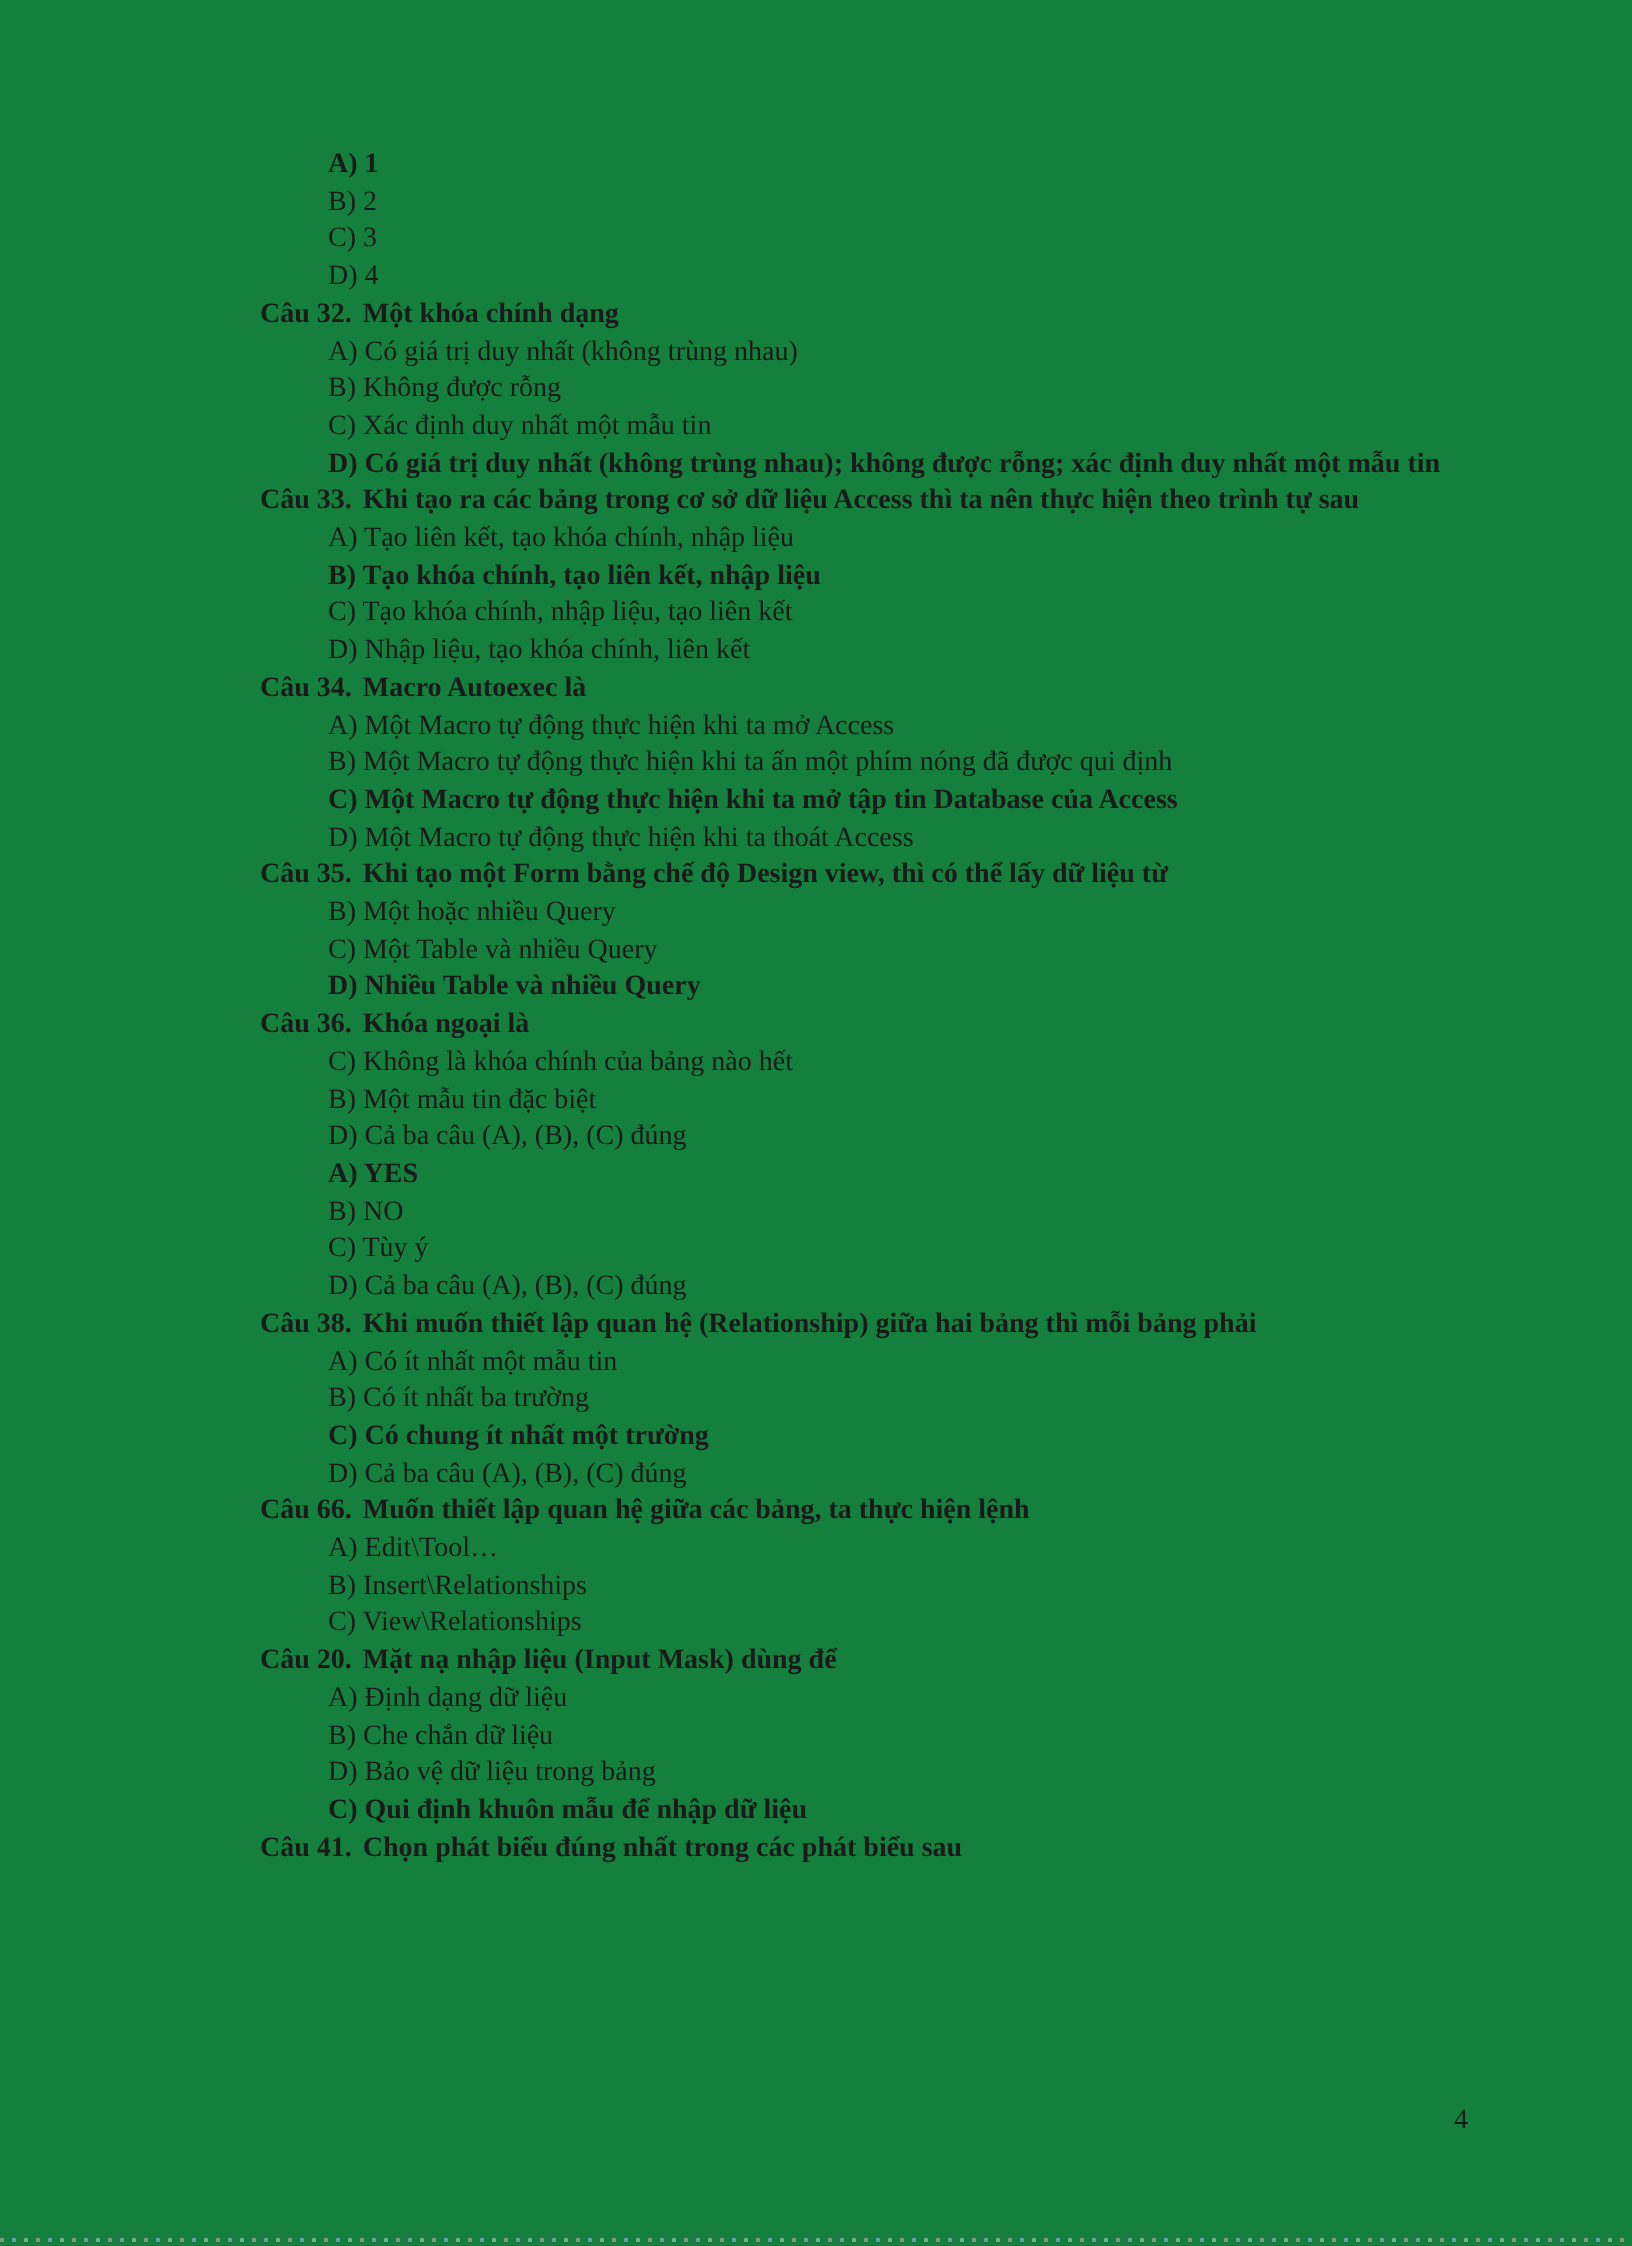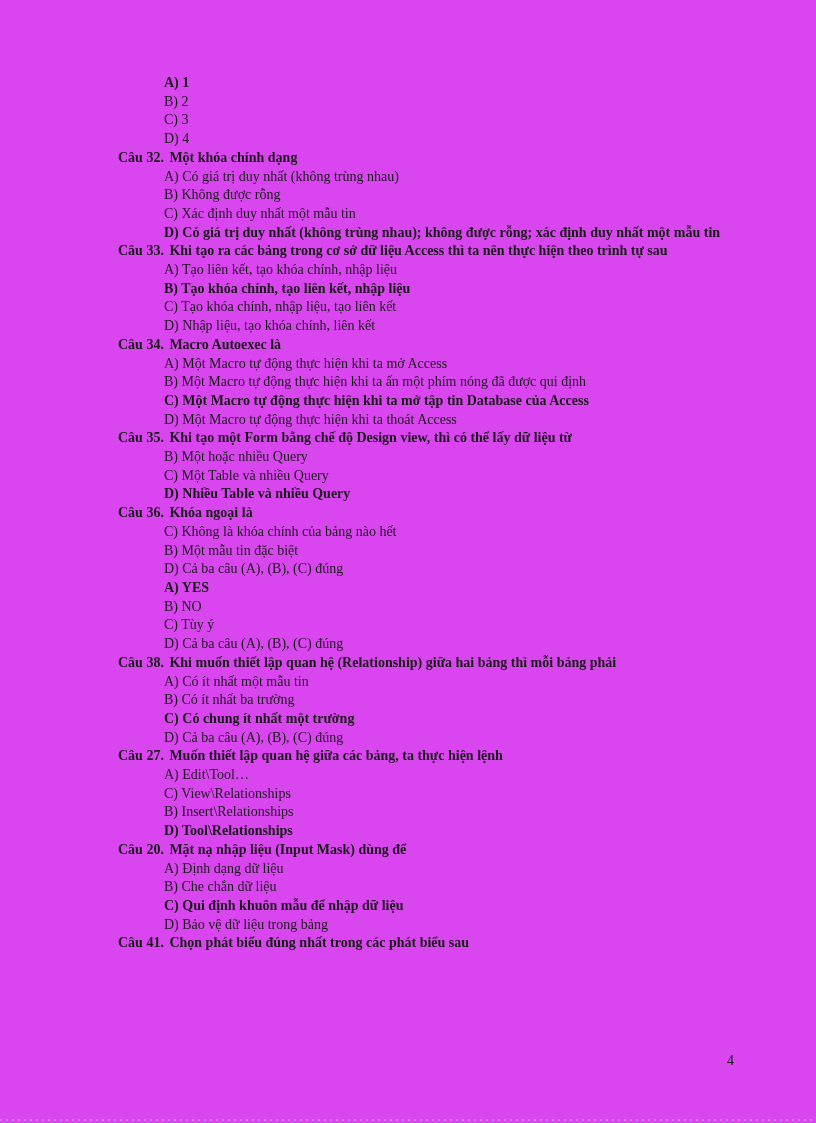--- a/index.html
+++ b/index.html
@@ -8,36 +8,36 @@
     height: 1123px;
     background: #ffffff;
     font-family: "Liberation Serif", "DejaVu Serif", serif;
     color: #1a1a1a;
     position: relative;
     overflow: hidden;
   }
   .page {
     position: absolute;
     inset: 0;
-    background: #d946ef;
+    background: #15803d;
   }
   .content {
     position: absolute;
     left: 118px;
     top: 74px;
     width: 620px;
     font-size: 14px;
     line-height: 18.7px;
   }
   p { margin: 0; }
   .q-head {
     font-weight: bold;
     text-align: justify;
   }
-  .q-num { margin-right: 2px; }
+  .q-num { margin-right: 2px; margin-left: 12px; }
   .option {
     margin-left: 46px;
     padding-left: 34px;
     text-indent: -34px;
     text-align: justify;
   }
   .bold { font-weight: bold; }
   .page-number {
     position: absolute;
     left: 727px;
@@ -108,32 +108,31 @@
         <p class="option"><span class="opt-label">D)</span> <span>Cả ba câu (A), (B), (C) đúng</span></p>
       </div>
       <div>
         <p class="q-head"><span class="q-num">Câu 38.</span> <span>Khi muốn thiết lập quan hệ (Relationship) giữa hai bảng thì mỗi bảng phải</span></p>
         <p class="option"><span class="opt-label">A)</span> <span>Có ít nhất một mẫu tin</span></p>
         <p class="option"><span class="opt-label">B)</span> <span>Có ít nhất ba trường</span></p>
         <p class="option bold"><span class="opt-label">C)</span> <span>Có chung ít nhất một trường</span></p>
         <p class="option"><span class="opt-label">D)</span> <span>Cả ba câu (A), (B), (C) đúng</span></p>
       </div>
       <div>
-        <p class="q-head"><span class="q-num">Câu 27.</span> <span>Muốn thiết lập quan hệ giữa các bảng, ta thực hiện lệnh</span></p>
+        <p class="q-head"><span class="q-num">Câu 66.</span> <span>Muốn thiết lập quan hệ giữa các bảng, ta thực hiện lệnh</span></p>
         <p class="option"><span class="opt-label">A)</span> <span>Edit\Tool…</span></p>
+        <p class="option"><span class="opt-label">B)</span> <span>Insert\Relationships</span></p>
         <p class="option"><span class="opt-label">C)</span> <span>View\Relationships</span></p>
-        <p class="option"><span class="opt-label">B)</span> <span>Insert\Relationships</span></p>
-        <p class="option bold"><span class="opt-label">D)</span> <span>Tool\Relationships</span></p>
       </div>
       <div>
         <p class="q-head"><span class="q-num">Câu 20.</span> <span>Mặt nạ nhập liệu (Input Mask) dùng để</span></p>
         <p class="option"><span class="opt-label">A)</span> <span>Định dạng dữ liệu</span></p>
         <p class="option"><span class="opt-label">B)</span> <span>Che chắn dữ liệu</span></p>
+        <p class="option"><span class="opt-label">D)</span> <span>Bảo vệ dữ liệu trong bảng</span></p>
         <p class="option bold"><span class="opt-label">C)</span> <span>Qui định khuôn mẫu để nhập dữ liệu</span></p>
-        <p class="option"><span class="opt-label">D)</span> <span>Bảo vệ dữ liệu trong bảng</span></p>
       </div>
       <div>
         <p class="q-head"><span class="q-num">Câu 41.</span> <span>Chọn phát biểu đúng nhất trong các phát biểu sau</span></p>
       </div>
     </div>
   <span class="page-number">4</span>
   <div class="footer-dots"></div>
 </div>
 
 </body></html>

